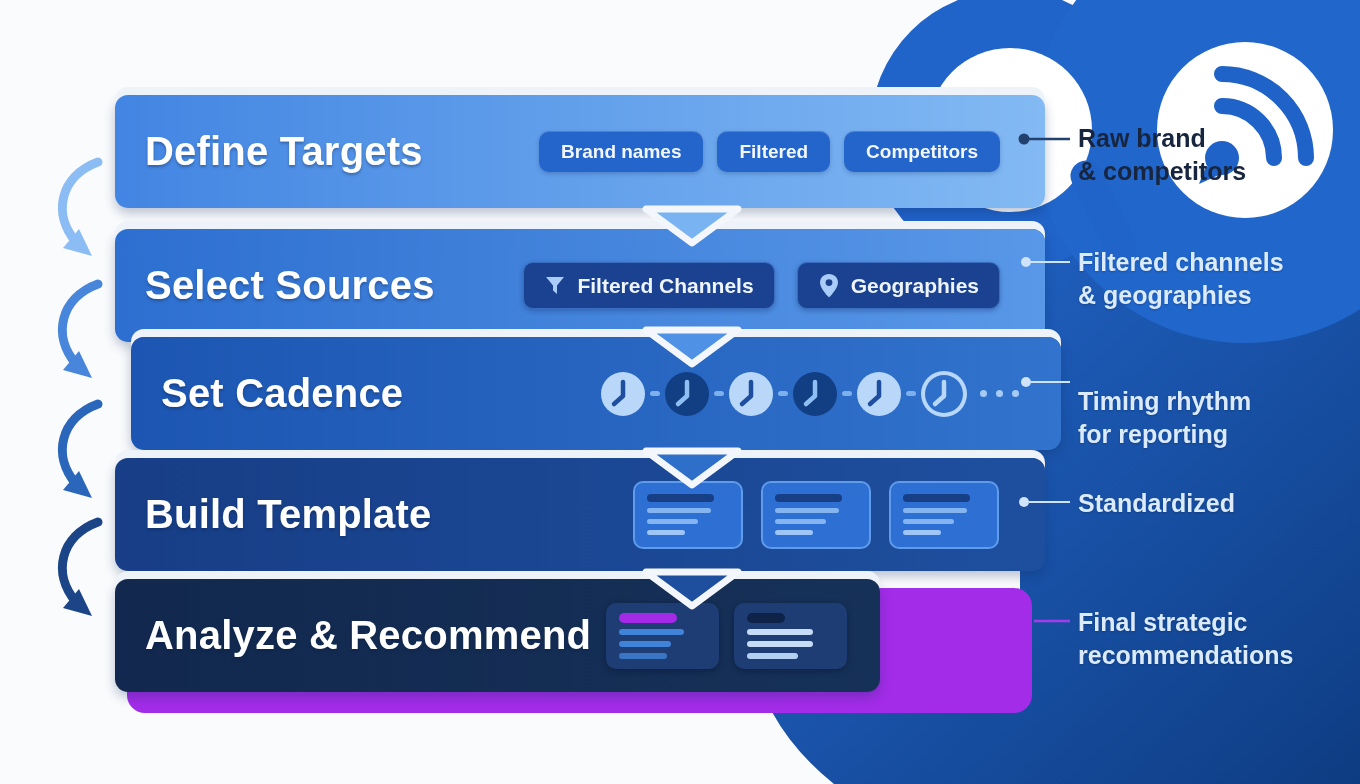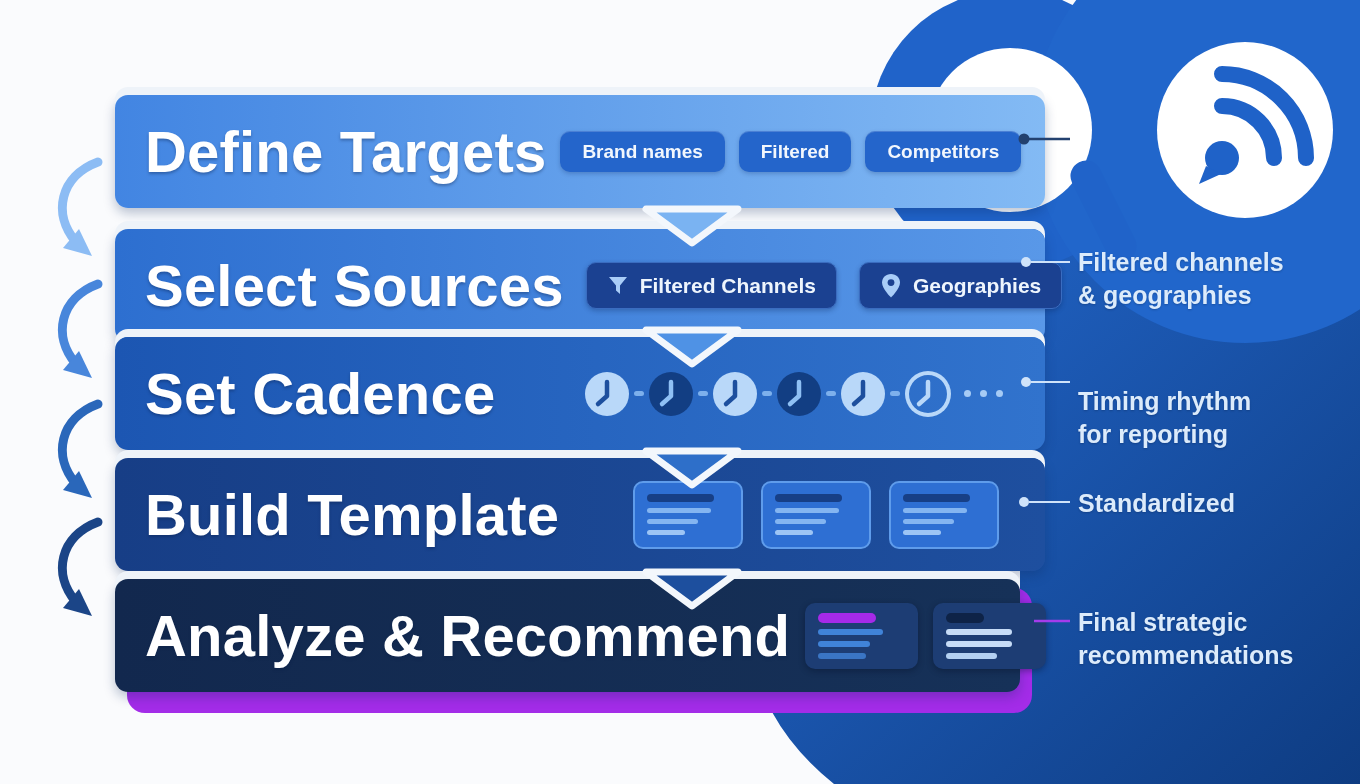--- a/index.html
+++ b/index.html
@@ -18,21 +18,21 @@
   }
   .rows{position:absolute;left:0;top:0;z-index:2;width:1360px;height:784px;}
   .step-row{
     position:absolute;left:115px;width:930px;height:113px;
     border-radius:13px;
     display:flex;align-items:center;
     padding:0 45px 0 30px;box-sizing:border-box;
     box-shadow:0 -8px 0 0 #eef3f9, 0 5px 12px rgba(12,40,90,.28);
   }
   .step-row .title{
-    font-size:58px;font-weight:800;color:#ffffff;letter-spacing:.2px;
+    font-size:40px;font-weight:800;color:#ffffff;letter-spacing:.2px;
     text-shadow:0 2px 3px rgba(10,30,70,.35);white-space:nowrap;
   }
   .spacer{flex:1;}
   
   .chip{
     background:#2465cb;color:#f2f7fd;font-weight:700;font-size:19px;
     border-radius:10px;height:41px;display:flex;align-items:center;
     padding:0 22px;margin-left:14px;white-space:nowrap;
     box-shadow:inset 0 1px 0 rgba(255,255,255,.18), 0 2px 4px rgba(10,40,100,.25);
   }
@@ -136,21 +136,21 @@
         <span style="display:flex;">
           <svg width="22" height="26" viewBox="0 0 22 26">
             <path d="M11,1 C5.8,1 2,5 2,9.6 C2,16 11,24.5 11,24.5 C11,24.5 20,16 20,9.6 C20,5 16.2,1 11,1 Z" fill="#a9cdf8"></path>
             <circle cx="11" cy="9.6" r="3.4" fill="#1b4191"></circle>
           </svg>
         </span>
         <span>Geographies</span>
       </div>
     </div>
 
-    <div class="step-row" style="top:337px;background:linear-gradient(90deg,#1c56b2,#3173cd);padding-right:42px;">
+    <div class="step-row" style="top:337px;background:linear-gradient(90deg,#1c56b2,#3173cd);padding-right:42px;margin-left:16px;">
       <div class="title">Set Cadence</div>
       <div class="spacer"></div>
       <div class="cadence">
         <div class="clock light">
           <svg width="44" height="44" viewBox="0 0 44 44">
               <polyline points="22,10 22,24 13,32" fill="none" stroke="#1d4f9e" stroke-width="4.5" stroke-linecap="round" stroke-linejoin="round"></polyline>
             </svg>
         </div>
         <div class="dash"></div>
         <div class="clock dark">
@@ -206,21 +206,21 @@
           <div class="ln" style="width:46%;background:#9dc5f5;"></div>
       </div>
       <div class="mini-card">
         <div class="pill"></div>
           <div class="ln" style="width:78%;"></div>
           <div class="ln" style="width:62%;"></div>
           <div class="ln" style="width:46%;background:#9dc5f5;"></div>
       </div>
     </div>
 
-    <div class="step-row" style="top:579px;width:905px;background:linear-gradient(90deg,#12284e,#163158);padding-right:44px;">
+    <div class="step-row" style="top:579px;width:765px;background:linear-gradient(90deg,#12284e,#163158);padding-right:44px;">
       <div class="title">Analyze &amp; Recommend</div>
       <div class="spacer"></div>
       <div class="rec-card">
         <div class="pill" style="background:#a52ae8;width:66%;"></div>
         <div class="ln" style="background:#4083d8;width:74%;"></div>
         <div class="ln" style="background:#4083d8;width:60%;"></div>
         <div class="ln" style="background:#3a75c4;width:55%;"></div>
       </div>
       <div class="rec-card">
         <div class="pill" style="background:#0e2347;width:44%;"></div>
@@ -272,20 +272,24 @@
     </g>
     <g>
       <circle cx="1024" cy="502" r="5" fill="#cfe3fa"></circle>
       <line x1="1029" y1="502" x2="1070" y2="502" stroke="#cfe3fa" stroke-width="2"></line>
     </g>
     <g>
       <line x1="1034" y1="621" x2="1070" y2="621" stroke="#a43cec" stroke-width="2.5"></line>
     </g>
   </svg>
 
+  <div class="annotation dark" style="top:122px;">
+    <span style="display:block;">Raw brand</span>
+    <span style="display:block;">&amp; competitors</span>
+  </div>
   <div class="annotation light" style="top:246px;">
     <span style="display:block;">Filtered channels</span>
     <span style="display:block;">&amp; geographies</span>
   </div>
   <div class="annotation light" style="top:385px;">
     <span style="display:block;">Timing rhythm</span>
     <span style="display:block;">for reporting</span>
   </div>
   <div class="annotation light" style="top:487px;">
     <span style="display:block;">Standardized</span>

